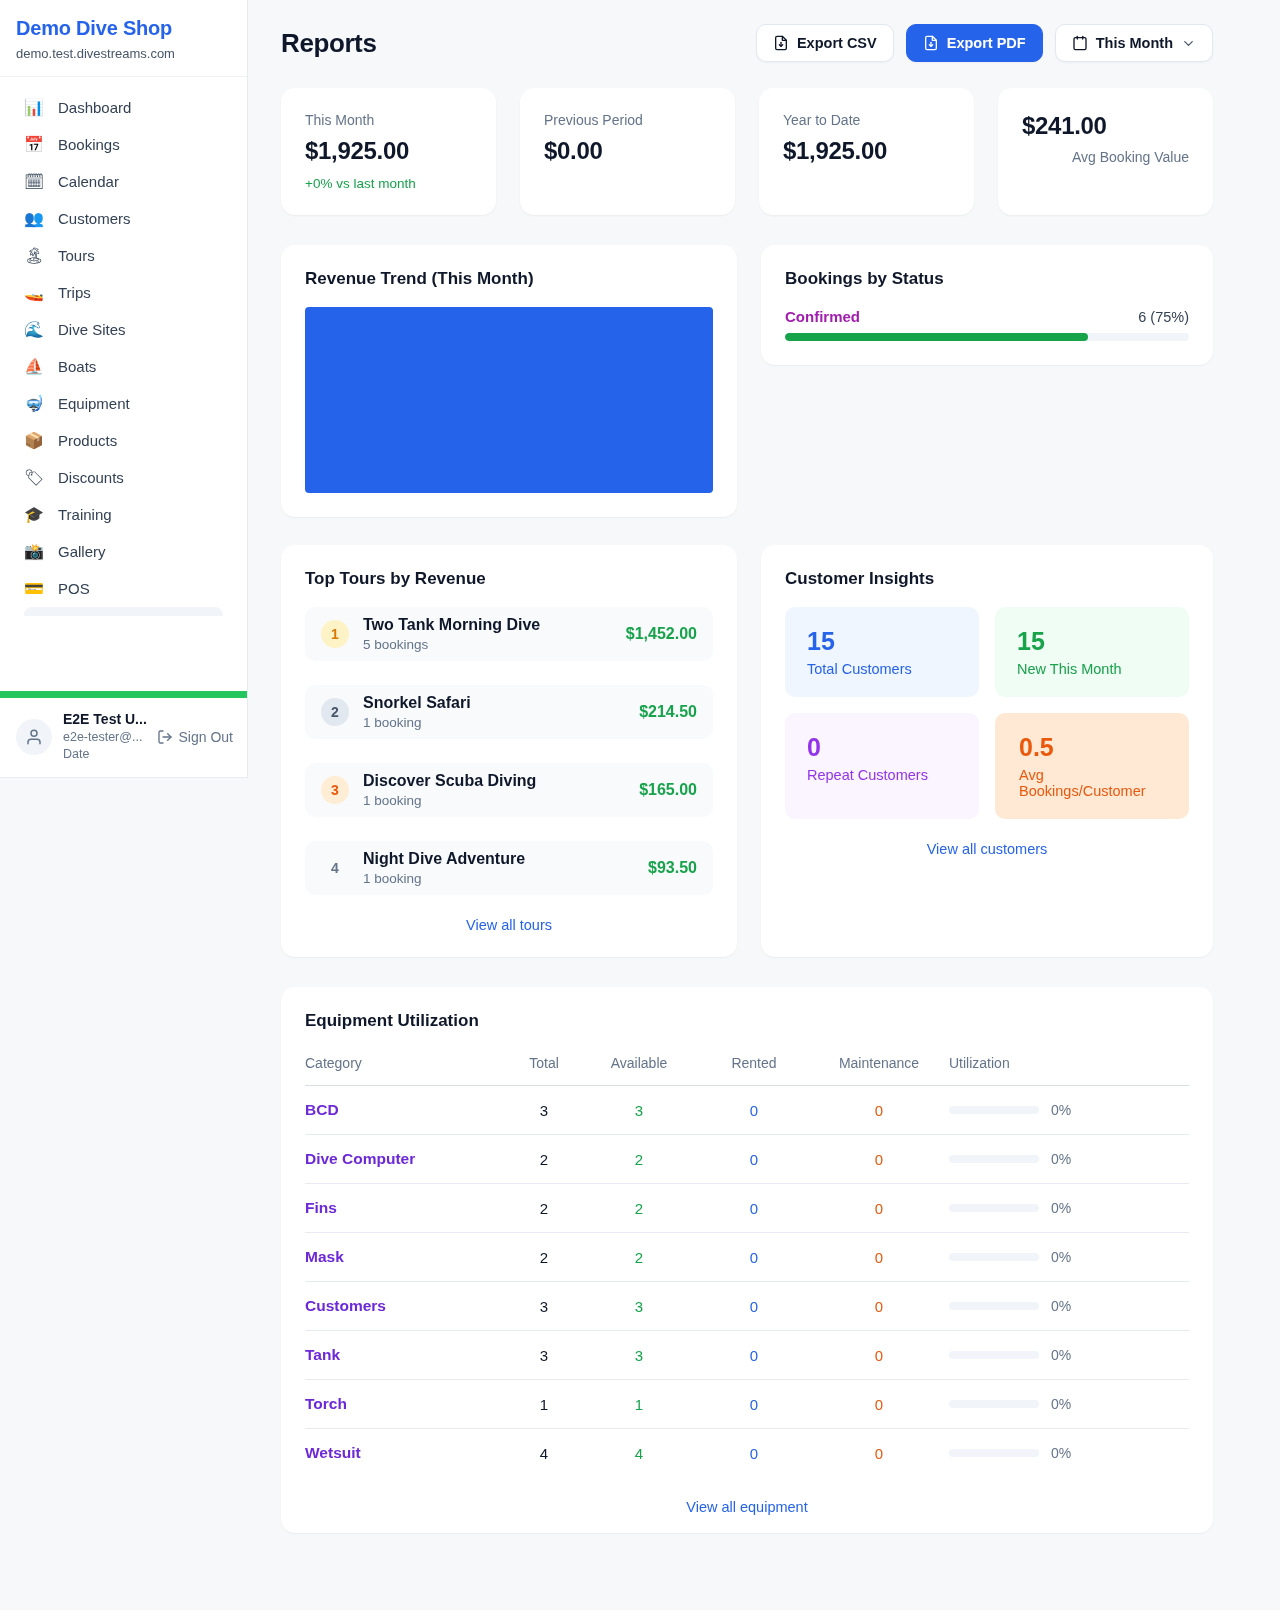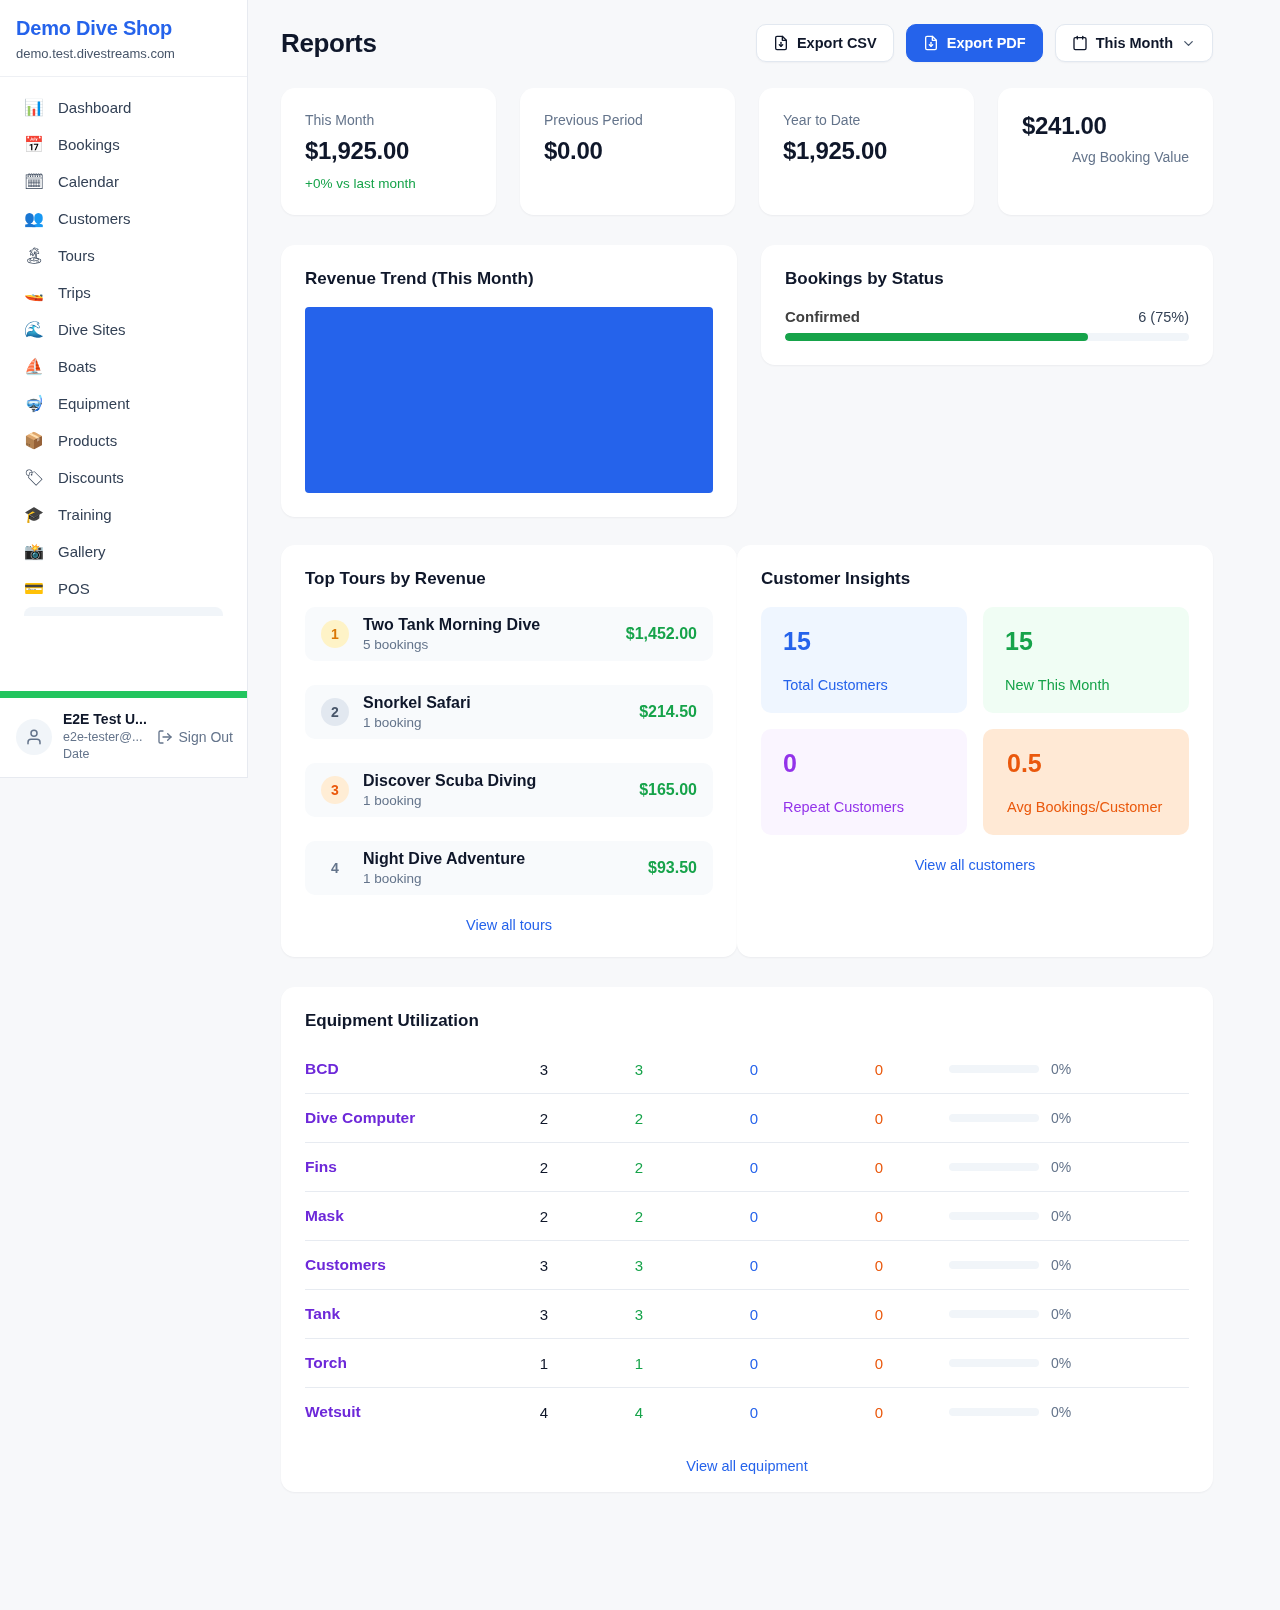--- a/index.html
+++ b/index.html
@@ -74,28 +74,28 @@
   .stat-change { font-size: 13.5px; color: #16a34a; margin-top: 11px; }
   .stat-card.flip .stat-value { margin-top: 0; }
   .stat-card.flip .stat-label { margin-top: 9px; text-align: right; }
   
   .row2 { display: grid; grid-template-columns: 456px 1fr; gap: 24px; margin-top: 30px; align-items: start; }
   .chart-block { margin-top: 18px; height: 186px; background: #2563eb; border-radius: 4px; }
   .status-row { margin-top: 19px; }
   .status-head { display: flex; justify-content: space-between; align-items: center; margin-bottom: 8px; }
   .status-name { font-size: 15px; font-weight: 600; }
   .status-name.pending { color: #d97706; }
-  .status-name.confirmed { color: #404040; }
+  .status-name.confirmed { color: #a21caf; }
   .status-count { font-size: 14.5px; color: #334155; }
   .track { height: 8px; border-radius: 4px; background: #f1f5f9; overflow: hidden; }
   .fill { height: 8px; border-radius: 4px; }
   .fill.pending { background: #d97706; }
   .fill.confirmed { background: #16a34a; }
   
-  .row3 { display: grid; grid-template-columns: 456px 1fr; margin-top: 28px; }
+  .row3 { display: grid; grid-template-columns: 456px 1fr; gap: 24px; margin-top: 28px; }
   .tour-list { margin-top: 18px; display: flex; flex-direction: column; gap: 24px; }
   .tour-item {
     background: #f8fafc; border-radius: 10px; padding: 9px 16px;
     display: flex; align-items: center; gap: 14px;
   }
   .rank {
     width: 28px; height: 28px; border-radius: 50%; flex: 0 0 28px;
     display: flex; align-items: center; justify-content: center;
     font-size: 14px; font-weight: 600;
   }
@@ -104,21 +104,21 @@
   .rank.r3 { background: #ffedd5; color: #ea580c; }
   .rank.r4 { background: transparent; color: #64748b; }
   .tour-name { font-size: 16px; font-weight: 600; }
   .tour-sub { font-size: 13.5px; color: #64748b; margin-top: 3px; }
   .tour-price { margin-left: auto; font-size: 16px; font-weight: 700; color: #16a34a; }
   .view-link { display: block; text-align: center; color: #2563eb; font-size: 14.5px; margin-top: 22px; cursor: pointer; text-decoration: none; }
   
   .tiles { display: grid; grid-template-columns: 1fr 1fr; gap: 16px; margin-top: 18px; }
   .tile { border-radius: 10px; padding: 20px 22px; }
   .tile-num { font-size: 25px; font-weight: 800; }
-  .tile-label { font-size: 14.5px; margin-top: 21px; }
+  .tile-label { font-size: 14.5px; margin-top: 5px; }
   .tile.blue   { background: #eff6ff; } .tile.blue .tile-num, .tile.blue .tile-label { color: #2563eb; }
   .tile.green  { background: #f0fdf4; } .tile.green .tile-num, .tile.green .tile-label { color: #16a34a; }
   .tile.purple { background: #faf5ff; } .tile.purple .tile-num, .tile.purple .tile-label { color: #9333ea; }
   .tile.orange { background: #ffe9d5; padding-left: 24px; } .tile.orange .tile-num, .tile.orange .tile-label { color: #ea580c; }
   
   .equip-card { margin-top: 30px; padding-bottom: 18px; }
   .tbl { margin-top: 14px; }
   .tbl-row {
     display: grid;
     grid-template-columns: 1fr 70px 120px 110px 140px 240px;
@@ -364,20 +364,28 @@
           <div class="tile-label">Avg Bookings/Customer</div>
         </div>
       </div>
       <a class="view-link">View all customers</a>
     </div>
   </div>
 
   <div class="card equip-card">
     <div class="card-title">Equipment Utilization</div>
     <div class="tbl">
+      <div class="tbl-row tbl-head">
+        <div>Category</div>
+        <div class="c-center">Total</div>
+        <div class="c-center">Available</div>
+        <div class="c-center">Rented</div>
+        <div class="c-center">Maintenance</div>
+        <div>Utilization</div>
+      </div>
 
       <div class="tbl-row tbl-body-row">
         <div class="cat">BCD</div>
         <div class="c-center v-total">3</div>
         <div class="c-center v-avail">3</div>
         <div class="c-center v-rent">0</div>
         <div class="c-center v-maint">0</div>
         <div class="util-cell">
           <div class="util-track">
               <div class="util-fill" style="width: 0%;"></div>

